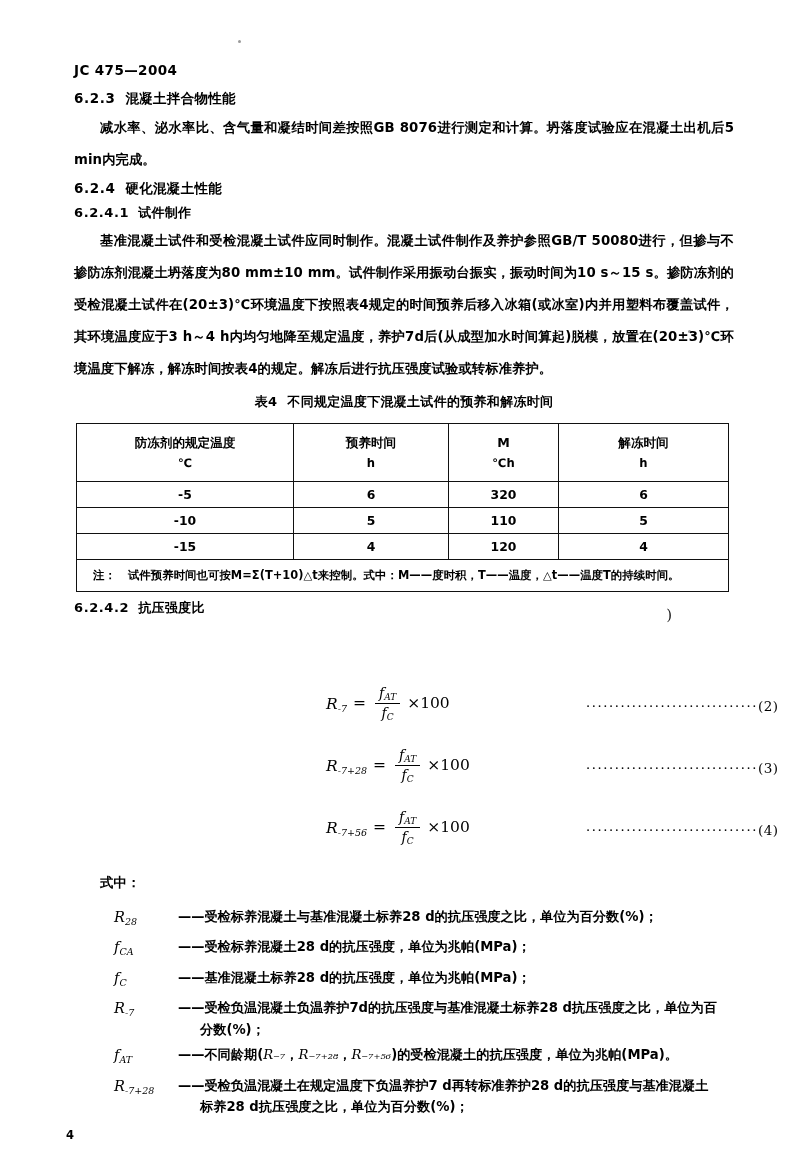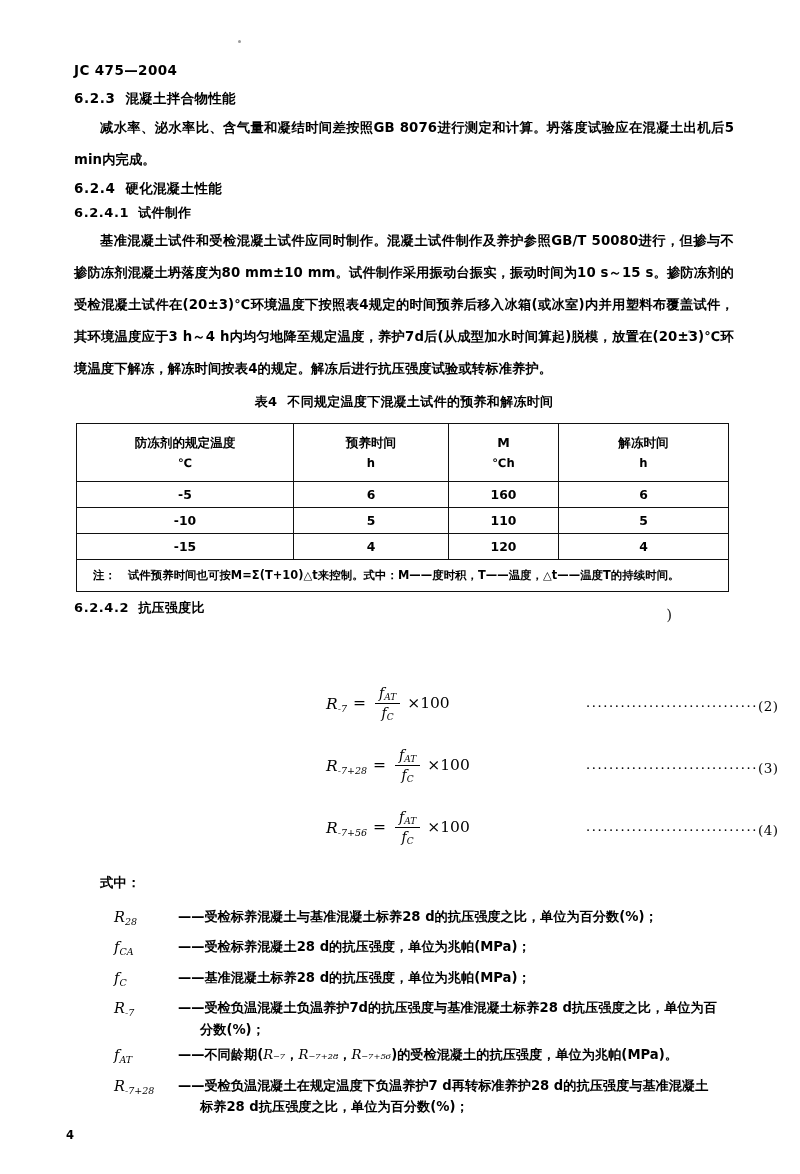--- a/index.html
+++ b/index.html
@@ -280,21 +280,21 @@
           <th>
             <span>解冻时间</span>
             <span class="unit">h</span>
           </th>
         </tr>
       </thead>
       <tbody>
         <tr>
           <td>-5</td>
           <td>6</td>
-          <td>160</td>
+          <td>320</td>
           <td>6</td>
         </tr>
         <tr>
           <td>-10</td>
           <td>5</td>
           <td>110</td>
           <td>5</td>
         </tr>
         <tr>
           <td>-15</td>

